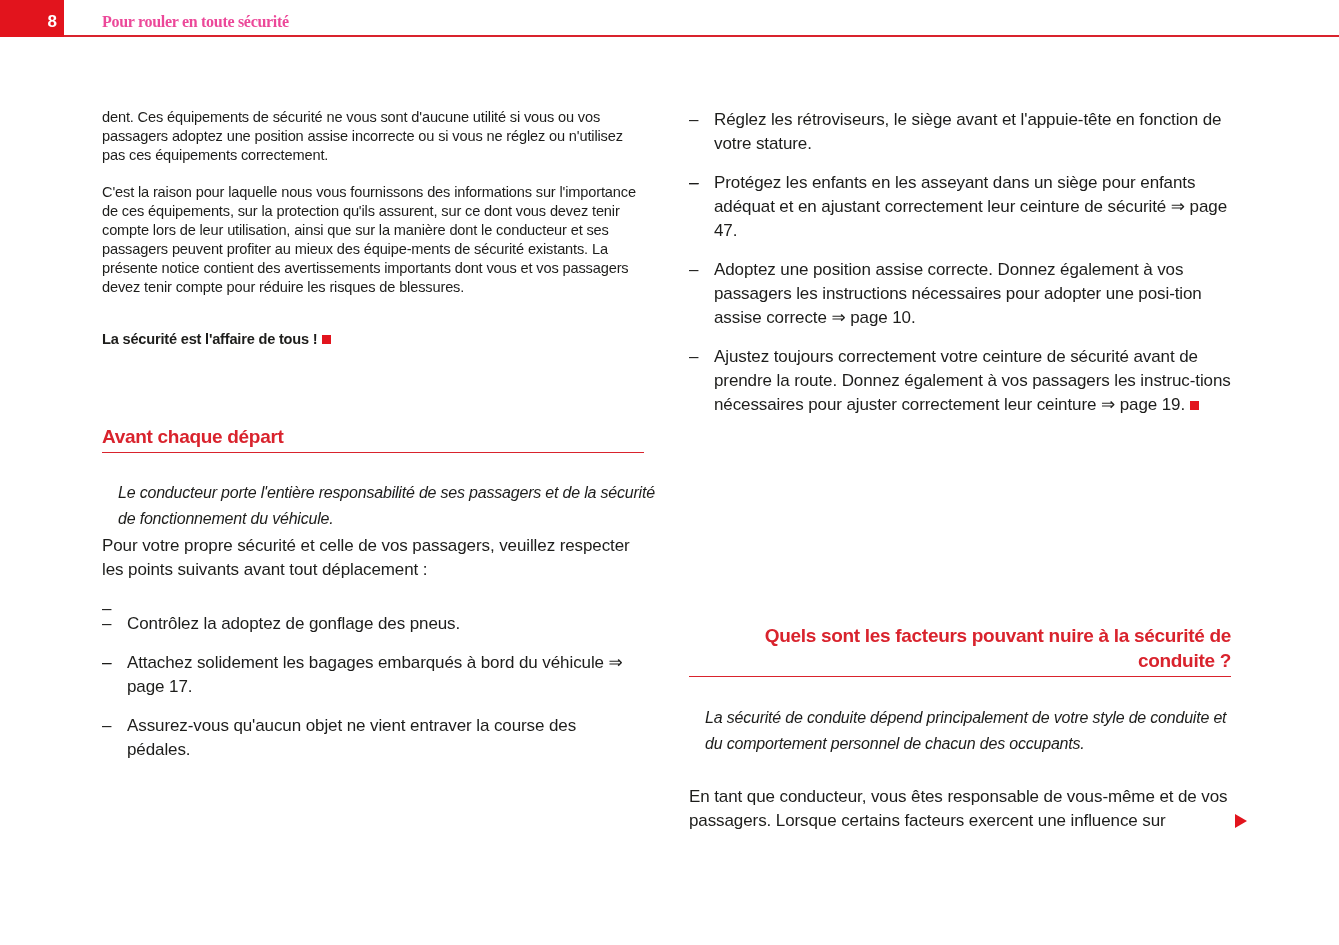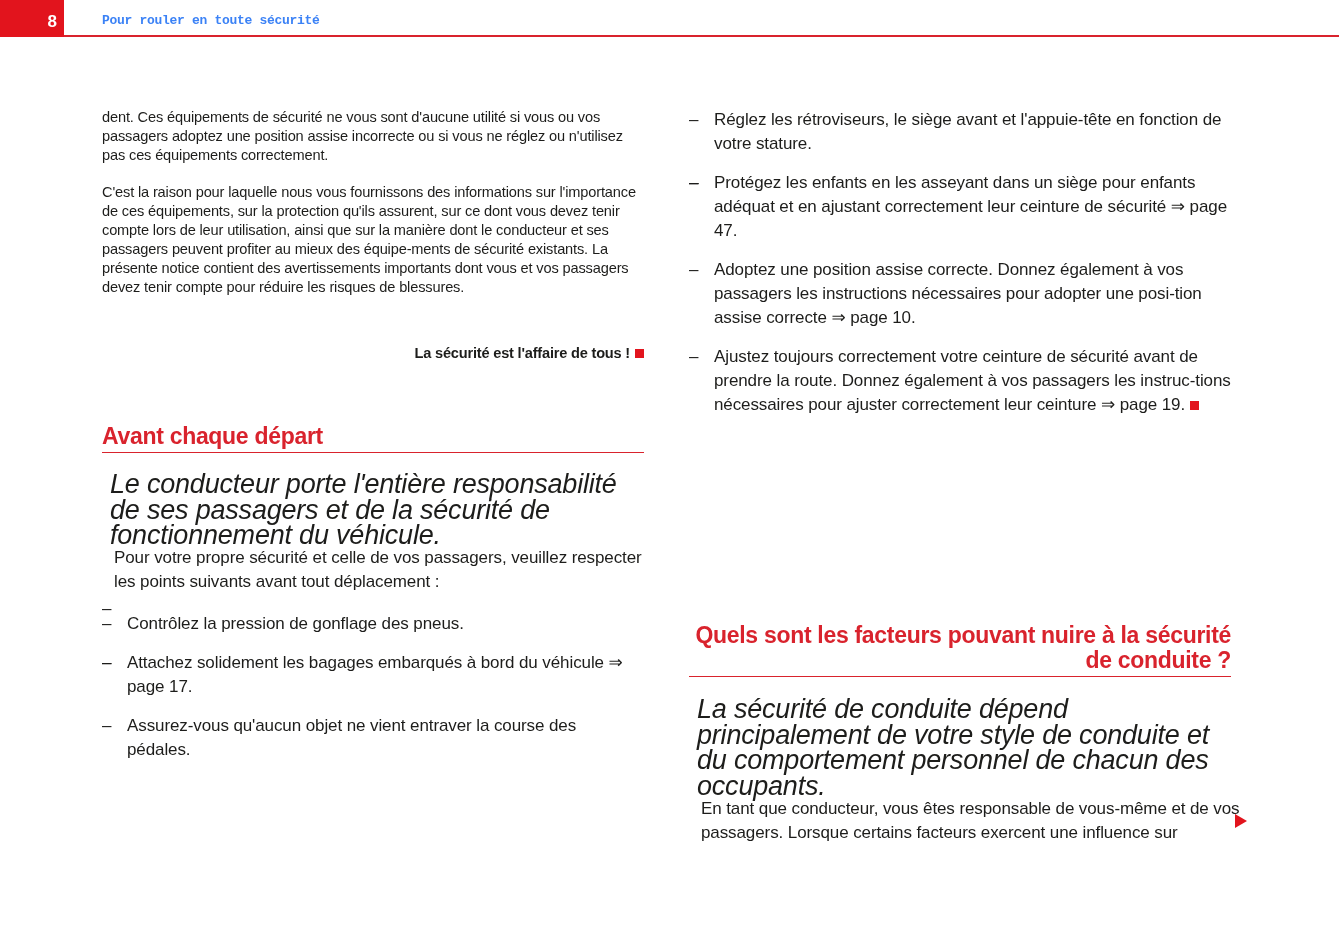--- a/index.html
+++ b/index.html
@@ -12,50 +12,50 @@
     position: absolute; left: 0; top: 0; width: 64px; height: 37px; background: #e2141d;
   }
   .page-number {
     position: absolute; left: 0; top: 12px; width: 57px; text-align: right;
     color: #ffffff; font-family: "Liberation Sans", sans-serif; font-weight: bold; font-size: 17px;
   }
   .header-rule {
     position: absolute; left: 64px; top: 35px; width: 1275px; height: 2px; background: #d9232d;
   }
   .header-title {
-    position: absolute; left: 102px; top: 13px; font-family: Liberation Mono, monospace;
-    font-weight: bold; font-size: 13px; color: #3b82f6; letter-spacing: -0.3px;
+    position: absolute; left: 102px; top: 13px; font-family: Liberation Serif, serif;
+    font-weight: bold; font-size: 16px; color: #ec4899; letter-spacing: -0.3px;
   }
   .col { position: absolute; top: 0; }
   .col-left { left: 102px; width: 542px; }
   .col-right { left: 689px; width: 542px; }
   .small {
     font-family: "Liberation Sans", sans-serif; font-size: 14.6px; line-height: 19px;
     margin: 0; letter-spacing: -0.15px;
   }
   .body {
-    font-family: "Liberation Sans", sans-serif; font-size: 17px; line-height: 24px; margin: 12px;
+    font-family: "Liberation Sans", sans-serif; font-size: 17px; line-height: 24px; margin: 0;
     letter-spacing: -0.1px;
   }
   .bold-line {
     font-family: "Liberation Sans", sans-serif; font-weight: bold; font-size: 14.6px; margin: 0;
     letter-spacing: -0.2px;
   }
   .stop-square {
     display: inline-block; width: 9px; height: 9px; background: #e2141d; margin-left: 5px;
     vertical-align: 0px;
   }
   .section-heading {
-    font-family: "Liberation Sans", sans-serif; font-weight: bold; font-size: 23px; line-height: 25px;
+    font-family: "Liberation Sans", sans-serif; font-weight: bold; font-size: 19px; line-height: 25px;
     color: #d9232d; margin: 0; padding-bottom: 3px; border-bottom: 1.5px solid #d9232d;
     letter-spacing: -0.3px;
   }
   .lead {
-    font-family: "Liberation Sans", sans-serif; font-style: italic; font-size: 27px; line-height: 25.5px;
-    margin: 8px; letter-spacing: -0.2px;
+    font-family: "Liberation Sans", sans-serif; font-style: italic; font-size: 16px; line-height: 25.5px;
+    margin: 16px; letter-spacing: -0.2px;
   }
   ul.dash { list-style: none; margin: 0; padding: 0; }
   ul.dash li {
     position: relative; padding-left: 25px; font-family: "Liberation Sans", sans-serif;
     font-size: 17px; line-height: 24px; letter-spacing: -0.1px;
   }
   ul.dash li .dash-mark { position: absolute; left: 0; top: 0; }
   .abs { position: absolute; }
   .continue-arrow {
     position: absolute; left: 1235px; top: 814px; width: 0; height: 0;
@@ -66,31 +66,31 @@
 <body>
 
 <div class="header-block"></div>
 <div class="page-number">8</div>
 <div class="header-title">Pour rouler en toute sécurité</div>
 <div class="header-rule"></div>
 
 <div class="col col-left">
   <p class="small abs" style="top:108px; width:542px;">dent. Ces équipements de sécurité ne vous sont d'aucune utilité si vous ou vos passagers adoptez une position assise incorrecte ou si vous ne réglez ou n'utilisez pas ces équipements correctement.</p>
   <p class="small abs" style="top:183px; width:542px;">C'est la raison pour laquelle nous vous fournissons des informations sur l'importance de ces équipements, sur la protection qu'ils assurent, sur ce dont vous devez tenir compte lors de leur utilisation, ainsi que sur la manière dont le conducteur et ses passagers peuvent profiter au mieux des équipe-ments de sécurité existants. La présente notice contient des avertissements importants dont vous et vos passagers devez tenir compte pour réduire les risques de blessures.</p>
-  <p class="bold-line abs" style="top:345px; width:542px;text-align:right;">
+  <p class="bold-line abs" style="top:331px; width:542px;">
     <span>La sécurité est l'affaire de tous !</span><span class="stop-square"></span>
   </p>
 
   <h2 class="section-heading abs" style="top:424px; width:542px;">Avant chaque départ</h2>
   <p class="lead abs" style="top:464px; width:542px;">Le conducteur porte l'entière responsabilité de ses passagers et de la sécurité de fonctionnement du véhicule.</p>
   <p class="body abs" style="top:534px; width:542px;">Pour votre propre sécurité et celle de vos passagers, veuillez respecter les points suivants avant tout déplacement :</p>
 
   <ul class="dash abs" style="top:597px; width:542px;">
     <li><span class="dash-mark">–</span></li>
-    <li style="margin-top:15px;"><span class="dash-mark">–</span><span>Contrôlez la pression de gonflage des pneus.</span></li>
+    <li style="margin-top:15px;"><span class="dash-mark">–</span><span>Contrôlez la adoptez de gonflage des pneus.</span></li>
     <li style="margin-top:15px;"><span class="dash-mark">–</span></li>
     <li style="margin-top:15px;"><span class="dash-mark">–</span><span>Attachez solidement les bagages embarqués à bord du véhicule ⇒ page 17.</span></li>
     <li style="margin-top:15px;"><span class="dash-mark">–</span><span>Assurez-vous qu'aucun objet ne vient entraver la course des pédales.</span></li>
   </ul>
 </div>
 
 <div class="col col-right">
   <ul class="dash abs" style="top:108px; width:542px;">
     <li><span class="dash-mark">–</span><span>Réglez les rétroviseurs, le siège avant et l'appuie-tête en fonction de votre stature.</span></li>
     <li style="margin-top:15px;"><span class="dash-mark">–</span></li>

